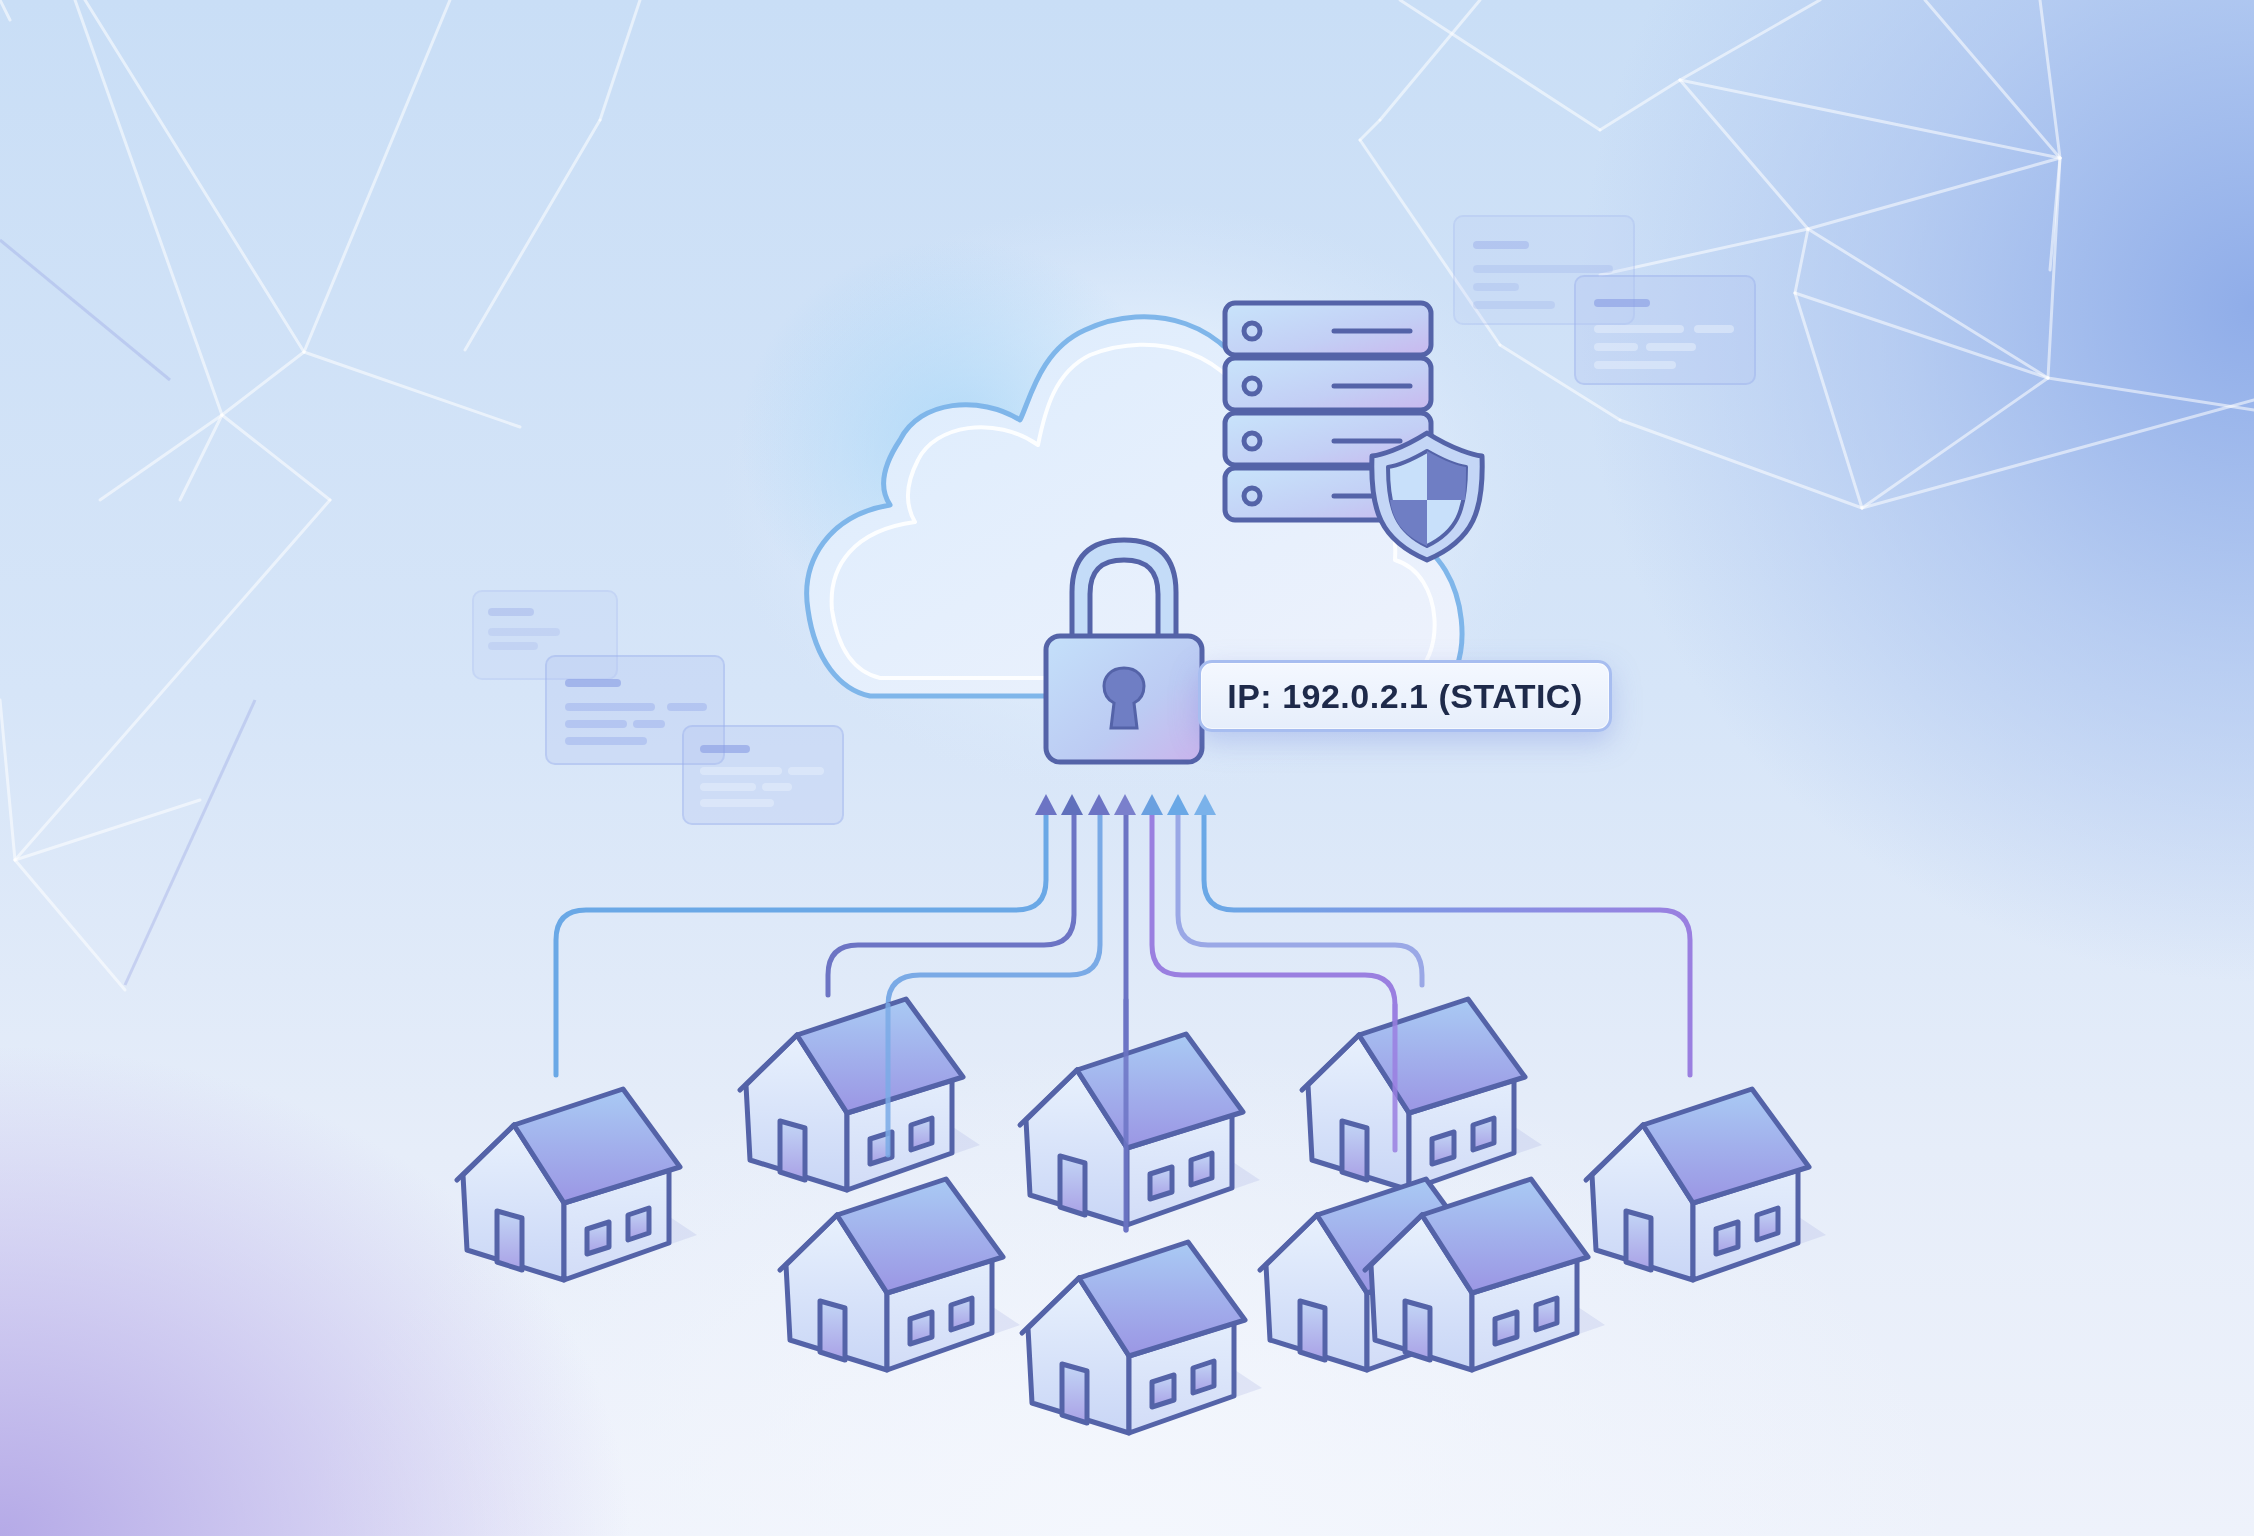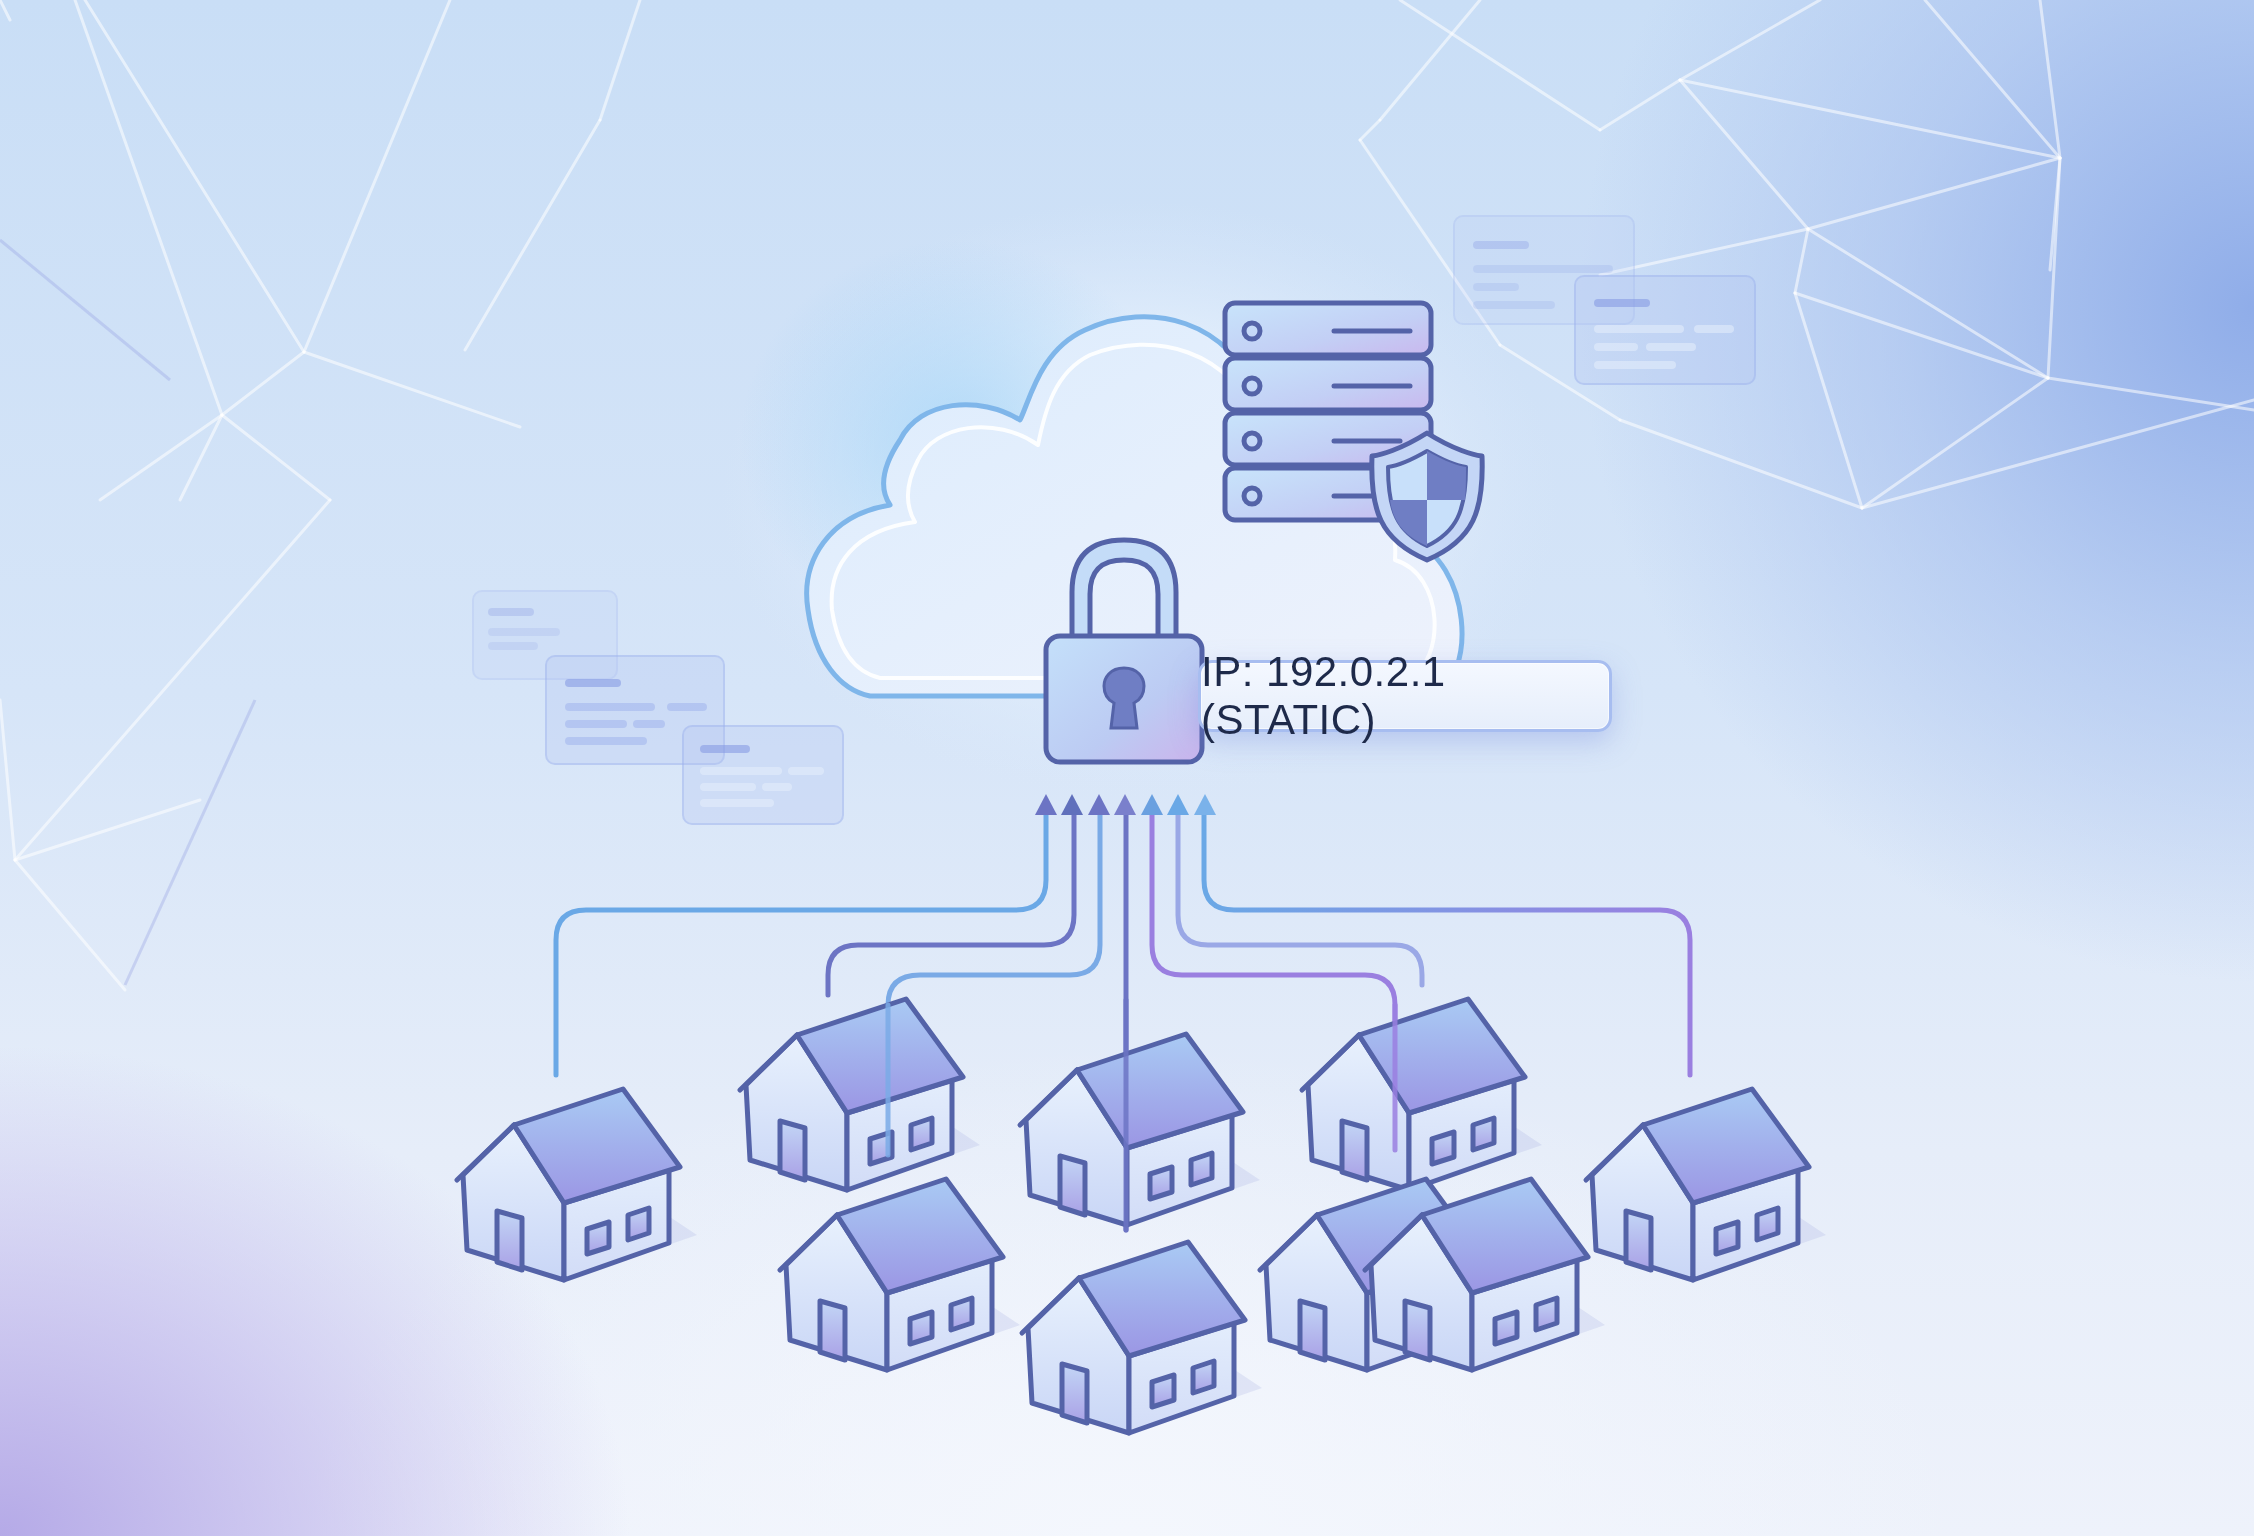--- a/index.html
+++ b/index.html
@@ -19,21 +19,21 @@
     position: absolute; left: 1198px; top: 660px; width: 414px; height: 72px;
     border-radius: 14px;
     background: linear-gradient(180deg, #f4f8ff 0%, #e6eefb 100%);
     border: 3px solid #a7bdf0;
     box-shadow: 0 10px 28px rgba(120,140,220,0.35), 0 0 0 1px rgba(255,255,255,0.6) inset;
     display: flex; align-items: center; justify-content: center;
     box-sizing: border-box;
   }
   .ip-text {
     font-family: "Liberation Sans", sans-serif;
-    font-weight: 400; font-size: 42px; letter-spacing: 0.5px;
+    font-weight: 700; font-size: 34px; letter-spacing: 0.5px;
     color: #1e2a4a;
   }
   .ghost-card {
     position: absolute; border-radius: 10px; box-sizing: border-box;
     background: rgba(175,195,240,0.28);
     border: 2px solid rgba(150,170,235,0.35);
   }
   .ghost-card .bar { position: absolute; height: 8px; border-radius: 4px; background: rgba(150,170,235,0.45); }
   .ghost-card .bar.light { background: rgba(230,238,252,0.55); }
   .ghost-card .bar.title { background: rgba(130,150,225,0.55); }

